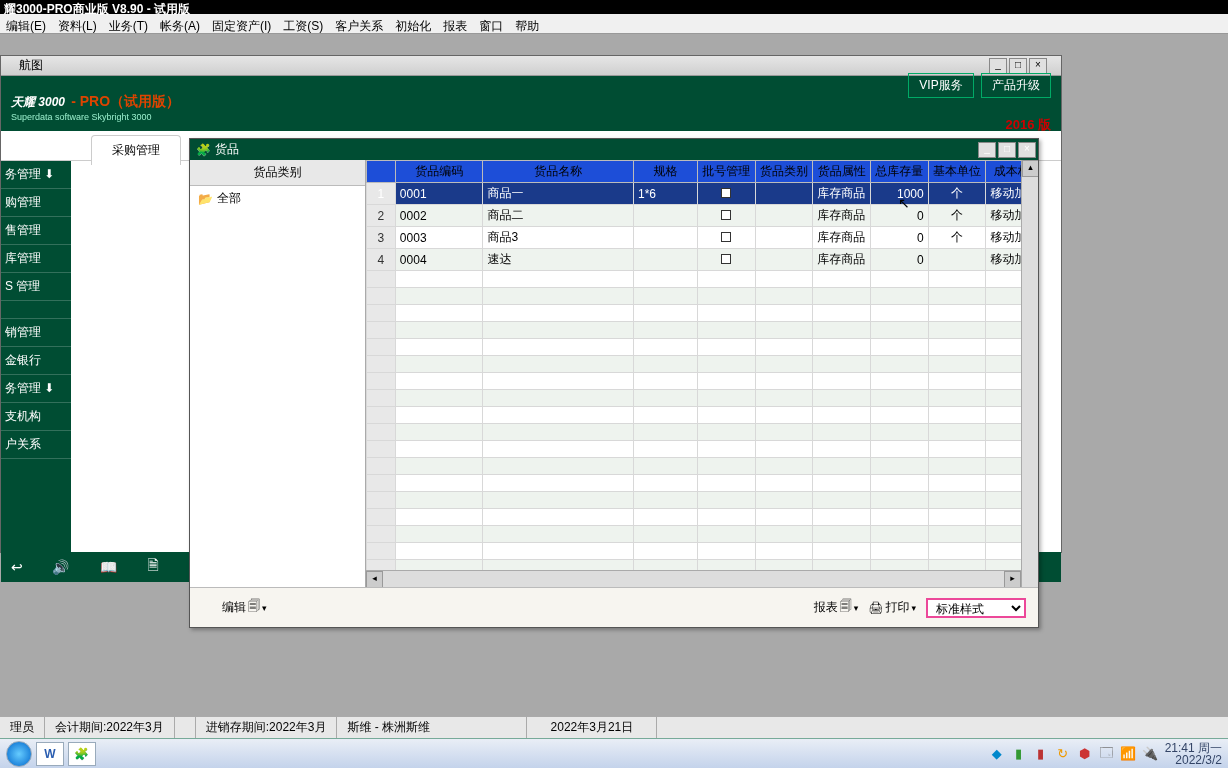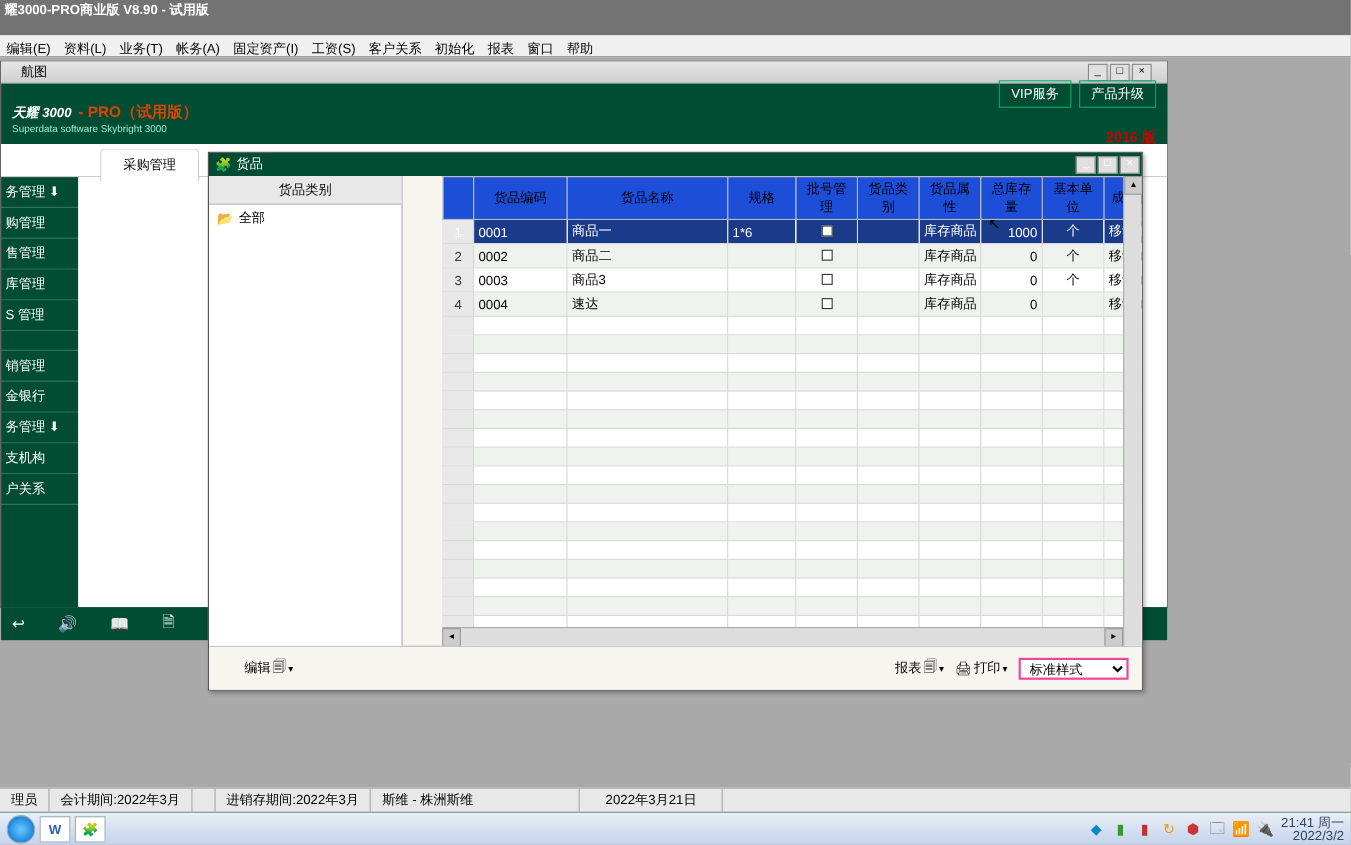--- a/index.html
+++ b/index.html
@@ -1,18 +1,18 @@
 <!DOCTYPE html>
 <html><head>
 <meta charset="utf-8">
 <style>
 * { box-sizing: border-box; margin: 0; padding: 0; font-family: "Microsoft YaHei", SimSun, sans-serif; font-size: 12px; }
 body { background: #a9a9a9; width: 1228px; height: 768px; overflow: hidden; position: relative; }
 
-.app-titlebar { background: #737373; color: #fff; height: 32px; line-height: 18px; padding-left: 4px; font-weight: bold; }
+.app-titlebar { background: #000000; color: #fff; height: 14px; line-height: 18px; padding-left: 4px; font-weight: bold; }
 .menubar { background: #f0f0f0; height: 20px; display: flex; border-bottom: 1px solid #999; }
 .menubar .menu-item { padding: 4px 6px; cursor: default; }
 
 .nav-window { position: absolute; left: 0; top: 55px; width: 1062px; height: 498px; background: #fff; border: 1px solid #666; }
 .nav-titlebar { background: linear-gradient(#e6e6e6,#cfcfcf); height: 20px; display: flex; align-items: center; justify-content: space-between; padding: 0 14px; border-bottom: 1px solid #999; }
 .nav-title { padding-left: 4px; }
 .win-controls { display: flex; }
 .win-btn { width: 18px; height: 16px; background: #e0e0e0; border: 1px solid #888; margin-left: 2px; text-align: center; line-height: 12px; font-size: 10px; cursor: default; }
 
 .brand-banner { background: #004d33; color: #fff; height: 55px; display: flex; align-items: center; justify-content: space-between; padding: 0 10px; }
@@ -30,21 +30,21 @@
 .tab-strip { height: 30px; border-bottom: 1px solid #ccc; padding-left: 90px; background:#fff; }
 .tab { display: inline-block; padding: 6px 20px; background: #fff; border: 1px solid #ccc; border-bottom: none; border-radius: 4px 4px 0 0; position: relative; top: 4px; }
 
 .bottom-bar { height: 30px; background: #004d33; display: flex; align-items: center; padding-left: 10px; }
 .bottom-bar .bicon { color: #fff; font-size: 14px; margin-right: 30px; cursor: pointer; }
 
 
 .goods-dialog { position: absolute; left: 189px; top: 138px; width: 850px; height: 490px; background: #f7f5f0; border: 1px solid #555; box-shadow: 2px 2px 4px rgba(0,0,0,0.3); }
 .goods-titlebar { background: #004d33; color: #fff; height: 21px; display: flex; align-items: center; justify-content: space-between; padding: 0 2px; }
 .goods-title { display: flex; align-items: center; gap: 4px; padding-left: 4px; }
-.goods-body { display: flex; height: calc(100% - 21px - 40px); gap: 36px; }
+.goods-body { display: flex; height: calc(100% - 21px - 40px); }
 .goods-tree { width: 176px; border-right: 1px solid #aaa; background: #fff; }
 .tree-header { background: #e8e8e8; border-bottom: 1px solid #bbb; text-align: center; padding: 4px 0; }
 .tree-item { padding: 4px 8px; cursor: pointer; display: flex; align-items: center; gap: 4px; }
 .goods-grid-wrap { flex: 1; background: #fff; overflow: hidden; position: relative; }
 .goods-table { border-collapse: collapse; width: 100%; table-layout: fixed; }
 .goods-table th { background: #1d4ed8; border: 1px solid #bbb; padding: 2px 4px; font-weight: normal; height: 20px; }
 .goods-table td { border: 1px solid #d8d8d8; padding: 2px 4px; height: 17px; white-space: nowrap; overflow: hidden; }
 .goods-table tr:nth-child(even) td { background: #eef3ee; }
 .goods-table tr.selected td { background: #1a3a8a; color: #fff; }
 .rownum { background: #e8e8e8 !important; text-align: center; color: #333; width: 28px; }

